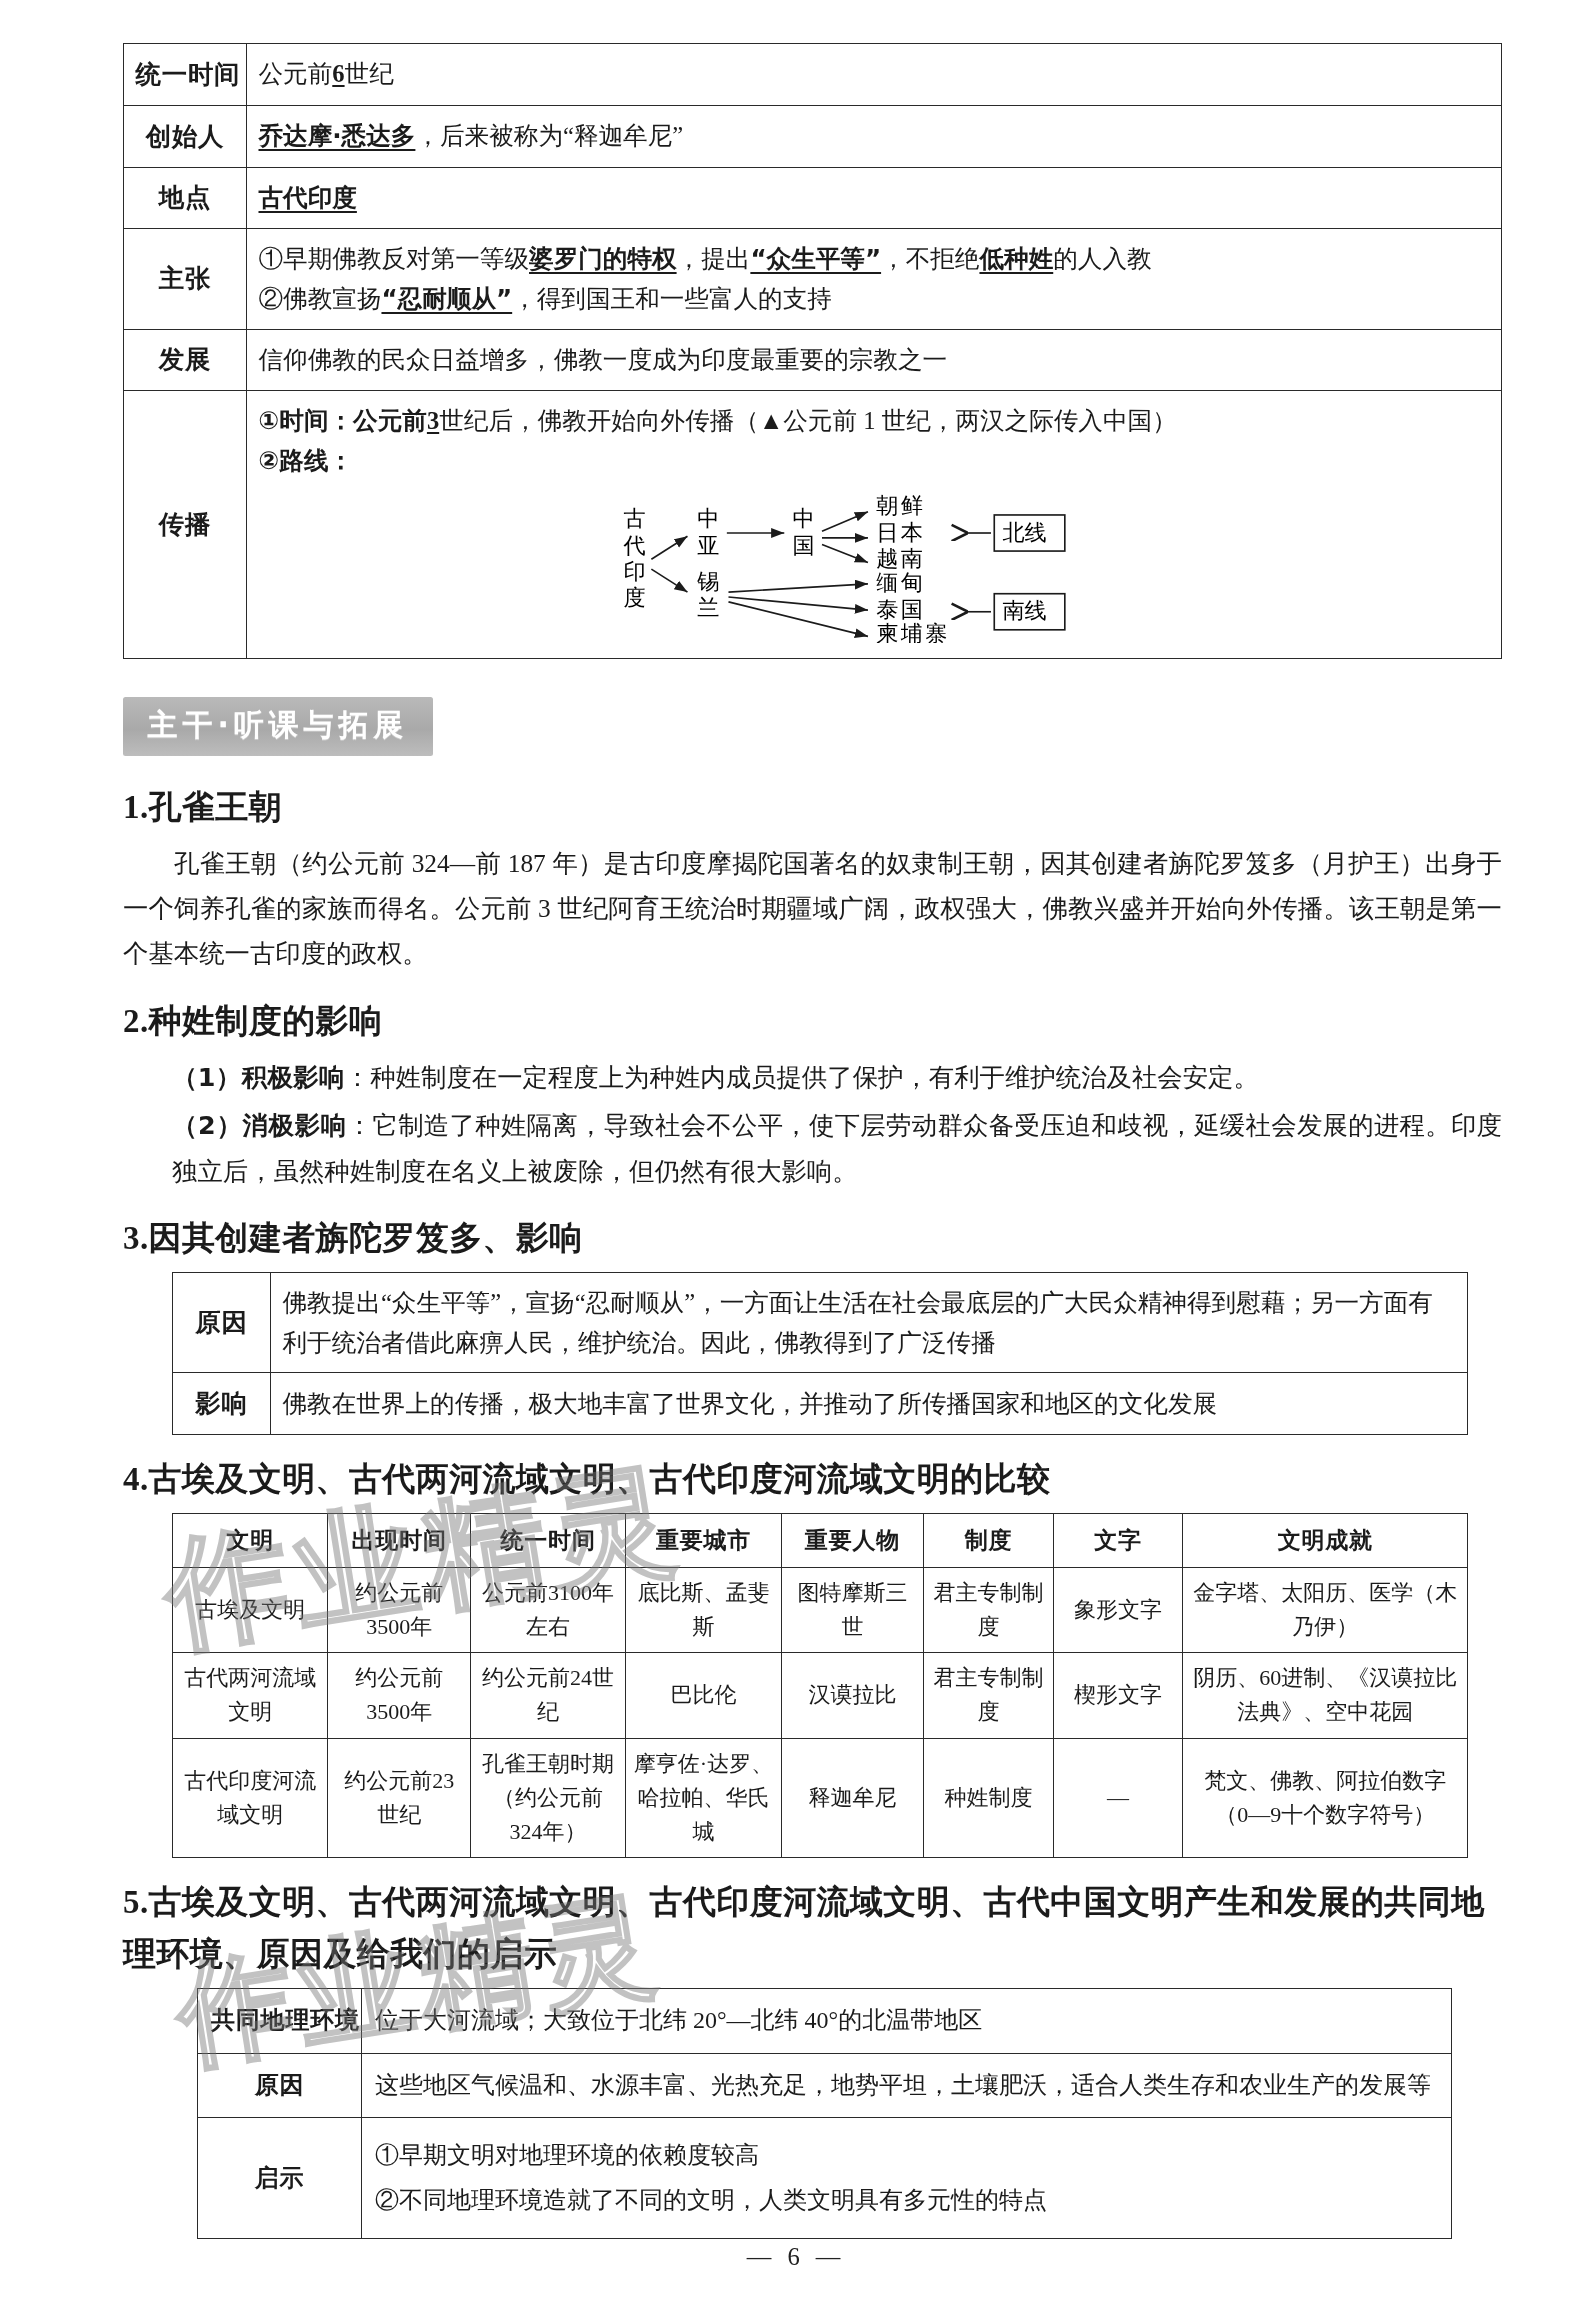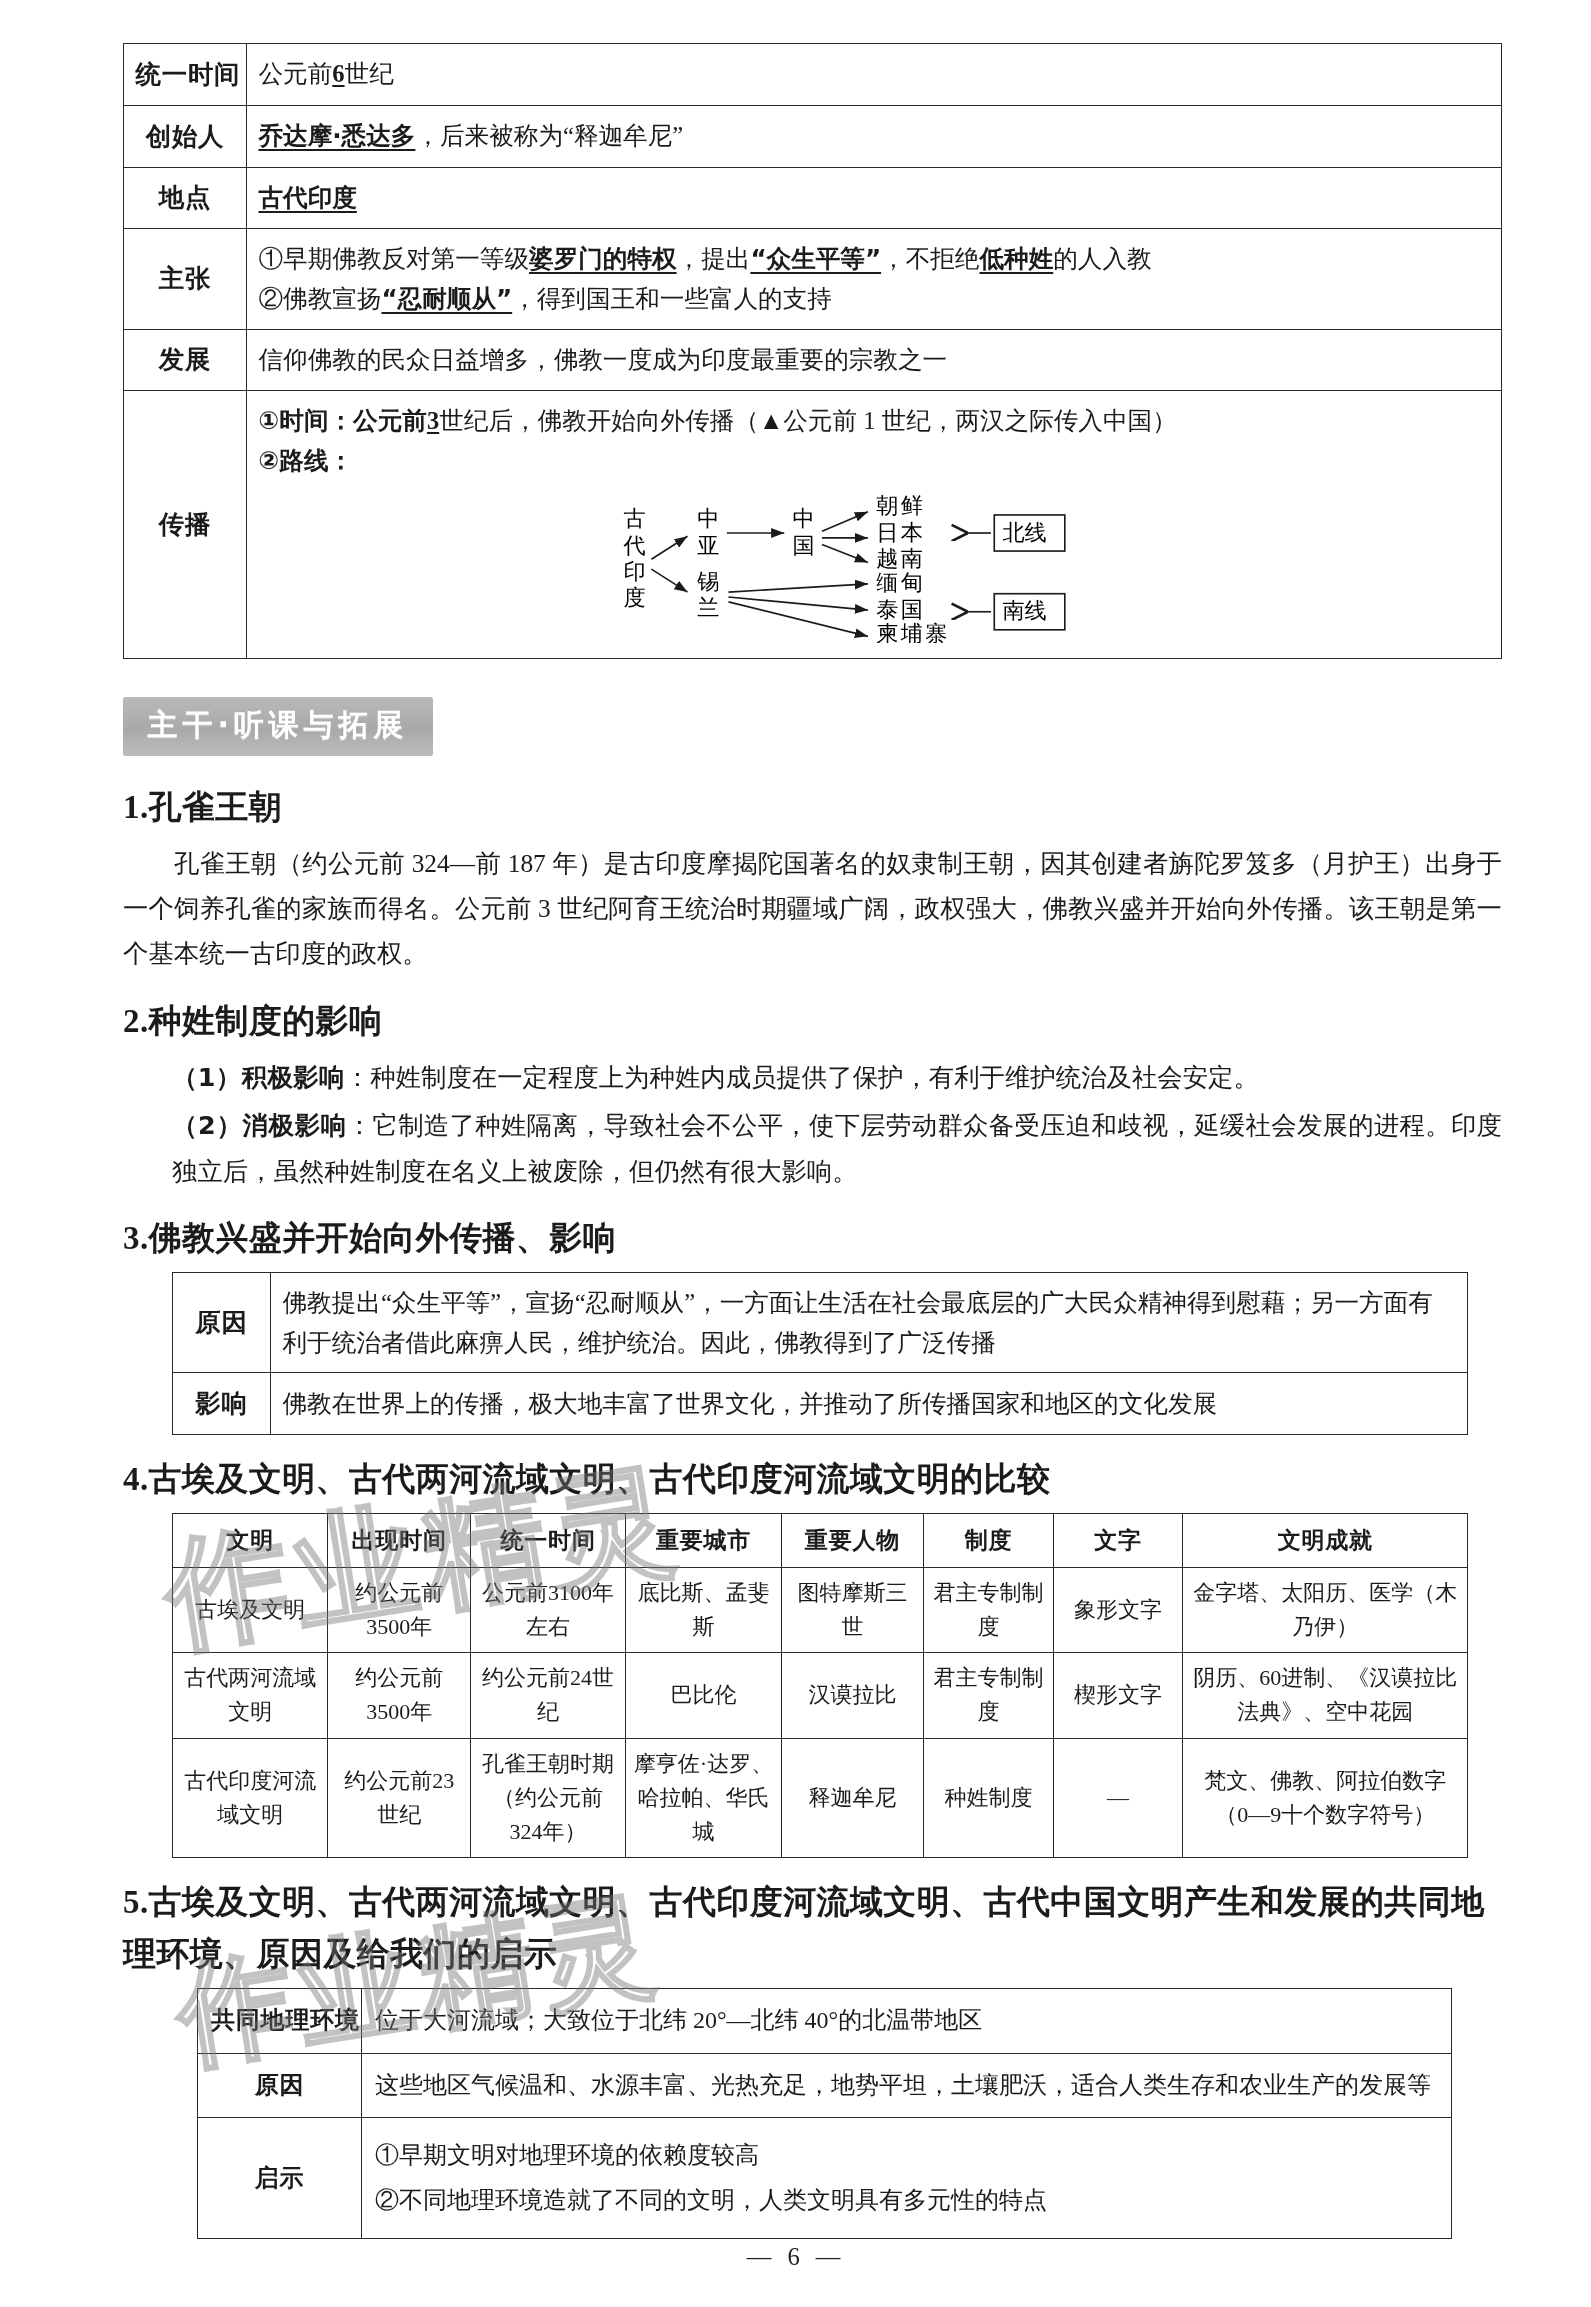--- a/index.html
+++ b/index.html
@@ -317,21 +317,21 @@
     <span class="idx">2.</span><span>种姓制度的影响</span>
   </div>
   <p class="kai sub">
     <span class="b">（1）积极影响</span><span>：种姓制度在一定程度上为种姓内成员提供了保护，有利于维护统治及社会安定。</span>
   </p>
   <p class="kai sub">
     <span class="b">（2）消极影响</span><span>：它制造了种姓隔离，导致社会不公平，使下层劳动群众备受压迫和歧视，延缓社会发展的进程。印度独立后，虽然种姓制度在名义上被废除，但仍然有很大影响。</span>
   </p>
 
   <div class="num-h">
-    <span class="idx">3.</span><span>佛教兴盛并开始向外传播、影响</span>
+    <span class="idx">3.</span><span>因其创建者旃陀罗笈多、影响</span>
   </div>
   <table class="doc" style="width:94%;margin-left:49px;">
     <colgroup>
         <col style="width:98px">
         <col>
       </colgroup>
     <tbody>
       <tr>
         <td class="lbl">原因</td>
         <td class="body">佛教提出“众生平等”，宣扬“忍耐顺从”，一方面让生活在社会最底层的广大民众精神得到慰藉；另一方面有利于统治者借此麻痹人民，维护统治。因此，佛教得到了广泛传播</td>

